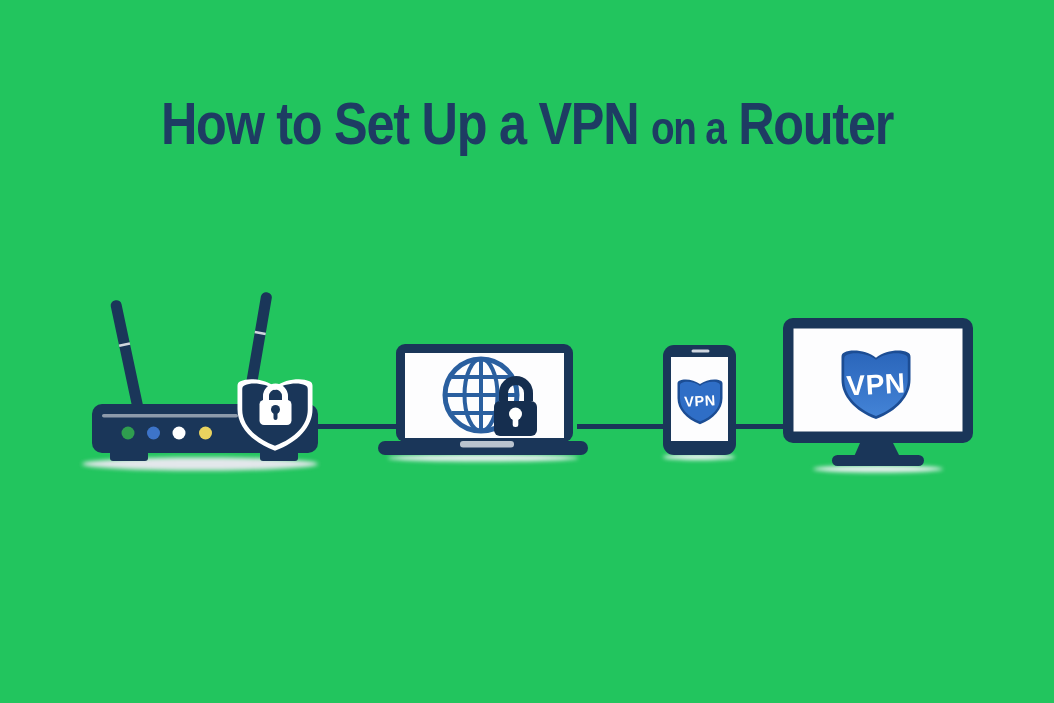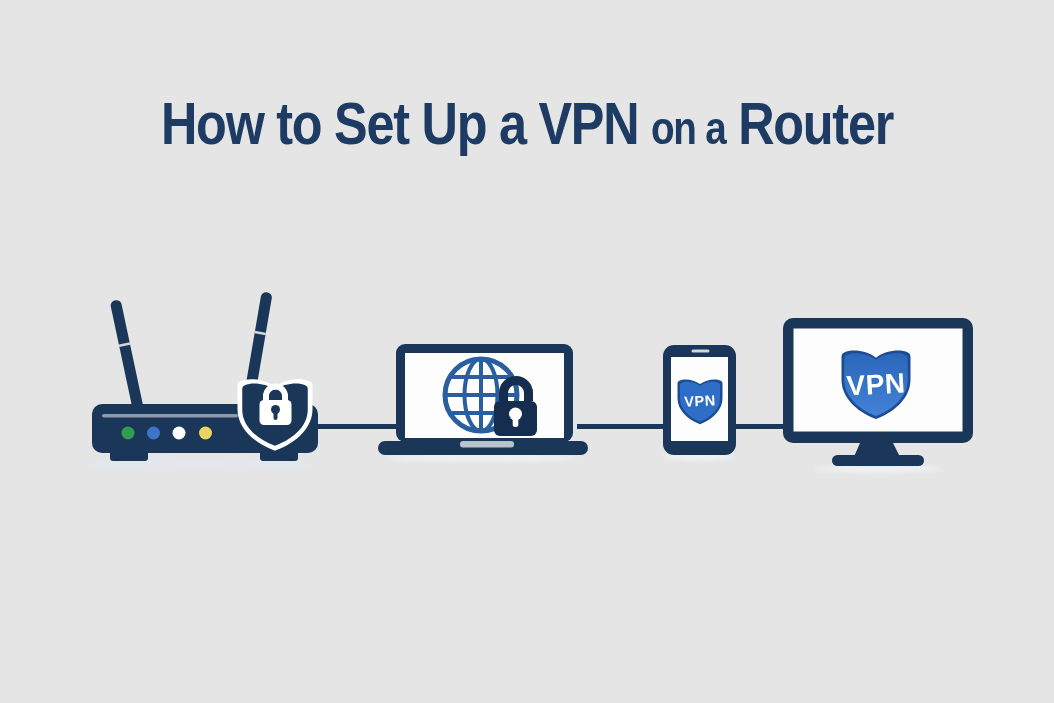--- a/index.html
+++ b/index.html
@@ -1,19 +1,19 @@
 <!DOCTYPE html>
 <html><head>
 <meta charset="utf-8">
 <style>
   html,body{margin:0;padding:0;background:#ffffff;}
   .canvas{
     position:relative;
     width:1054px;height:703px;
-    background:#e5e5e5;
+    background:#22c55e;
     overflow:hidden;
     font-family:"Liberation Sans", sans-serif;
   }
   .title{
     position:absolute;
     top:94px;left:0;width:1054px;
     text-align:center;
     color:#1e3c63;
     font-weight:bold;
     font-size:60px;

